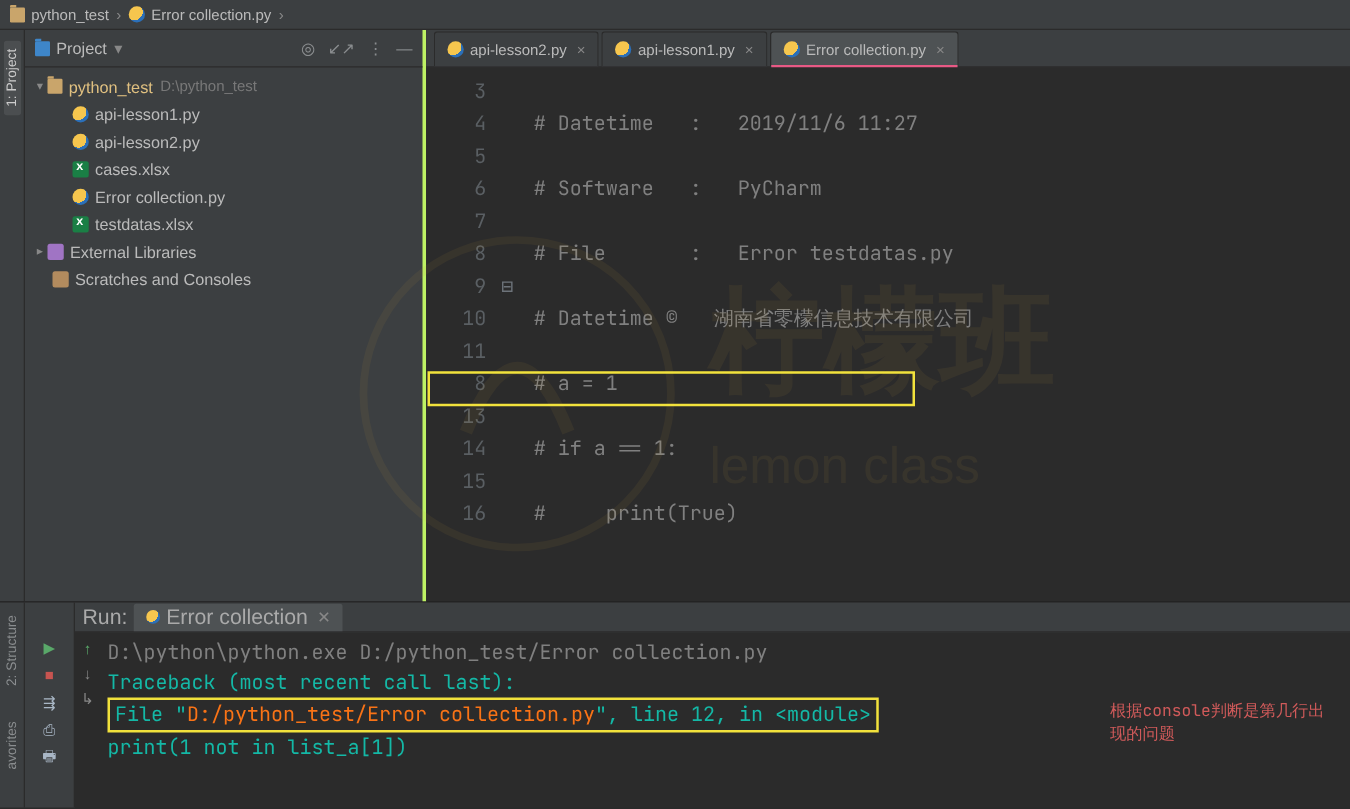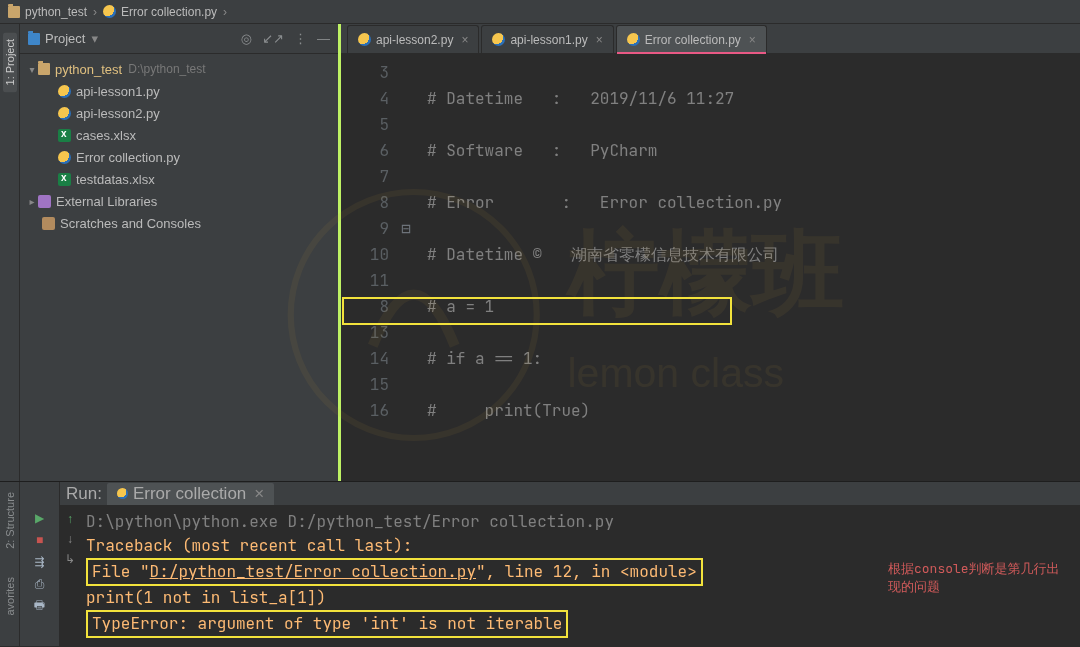--- a/index.html
+++ b/index.html
@@ -88,22 +88,22 @@
   .runhdr .rtab{display:flex;align-items:center;height:22px;padding:0 10px;
     background:#4e5254;margin-left:5px;border-radius:2px 2px 0 0;}
   .runhdr .close{margin-left:8px;color:#888;}
   .rcol{width:20px;background:#2b2b2b;display:flex;flex-direction:column;
     align-items:center;gap:6px;padding-top:6px;}
   .rcol span{color:#888;font-size:12px;cursor:pointer;}
   .console-wrap{flex:1;display:flex;}
   .console{flex:1;padding:4px 6px;font-family:"JetBrains Mono","Consolas",monospace;
     font-size:16px;line-height:24px;color:#a9b7c6;position:relative;}
   .console .grey{color:#808080;}
-  .console .link{color:#fdba74;text-decoration:underline;cursor:pointer;}
-  .console .red{color:#fdba74;}
+  .console .link{color:#f97316;cursor:pointer;}
+  .console .red{color:#14b8a6;}
   .ybox{border:2px solid #f2e23c;display:inline-block;padding:0 4px;}
   .r-annot{position:absolute;right:12px;top:54px;width:180px;color:#d05a5a;
     font-size:13px;line-height:18px;}
   
   .wm{position:absolute;left:260px;top:150px;width:820px;height:330px;
     pointer-events:none;opacity:0.08;z-index:2;}
   .wm svg{width:100%;height:100%;}
 </style>
 </head>
 <body>
@@ -224,21 +224,21 @@
           <div>&nbsp;</div>
           <div>&nbsp;</div>
           <div>&nbsp;</div>
         <div>&nbsp;</div>
           <div>&nbsp;</div>
           <div>&nbsp;</div>
       </div>
       <div class="code">
 <div class="codeline"><span class="c-com"># Datetime   :   2019/11/6 11:27</span></div>
 <div class="codeline"><span class="c-com"># Software   :   PyCharm</span></div>
-<div class="codeline"><span class="c-com"># Error       :   Error collection.py</span></div>
+<div class="codeline"><span class="c-com"># File       :   Error testdatas.py</span></div>
 <div class="codeline"><span class="c-com"># Datetime ©   湖南省零檬信息技术有限公司</span></div>
 <div class="codeline"><span class="c-com"># a = 1</span></div>
 <div class="codeline"><span class="c-com"># if a == 1:</span></div>
 <div class="codeline"><span class="c-com">#     print(True)</span></div>
 <div class="codeline">&nbsp;</div>
 
 
 
 
 
@@ -275,21 +275,20 @@
       <div class="rcol">
         <span style="color:#59a869">↑</span>
         <span>↓</span>
         <span>↳</span>
       </div>
       <div class="console">
 <div class="grey" style="overflow:hidden;text-overflow:clip;white-space:nowrap">D:\python\python.exe  D:/python_test/Error collection.py</div>
 <div class="red">Traceback (most recent call last):</div>
 <div><span class="ybox"><span class="red">  File "</span><span class="link">D:/python_test/Error collection.py</span><span class="red">", line 12, in &lt;module&gt;</span></span></div>
 <div class="red">    print(1 not in list_a[1])</div>
-<div><span class="ybox red">TypeError: argument of type 'int' is not iterable</span></div>
         <div class="r-annot">根据console判断是第几行出现的问题</div>
       </div>
     </div>
   </div>
 </div>
 
 <div class="wm">
   <svg viewBox="0 0 800 300">
     <circle cx="150" cy="150" r="120" fill="none" stroke="#c79a3a" stroke-width="6"></circle>
     <path d="M110 180 Q150 80 190 180" fill="none" stroke="#c79a3a" stroke-width="10"></path>

